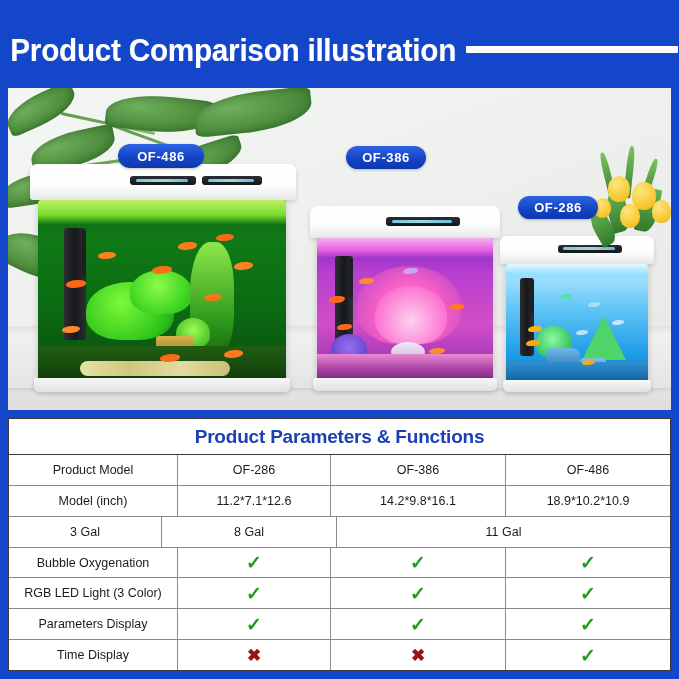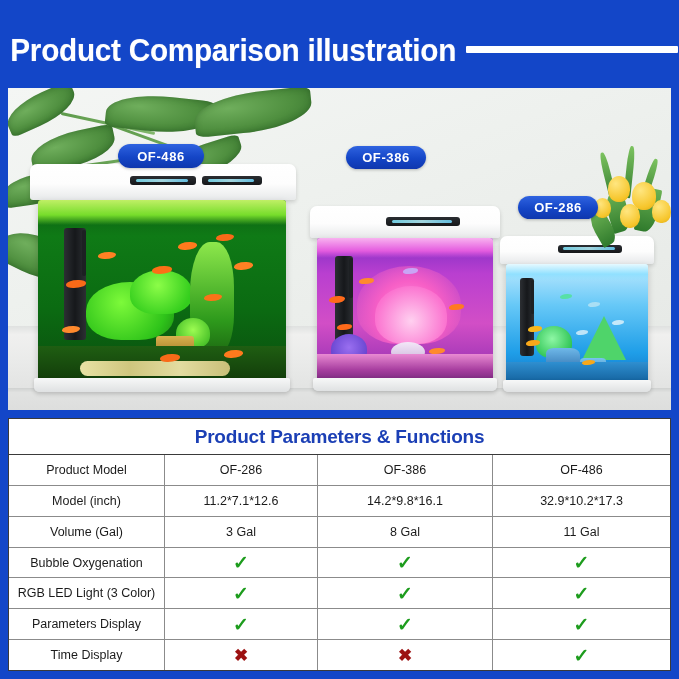--- a/index.html
+++ b/index.html
@@ -181,21 +181,21 @@
   .srow:last-child { border-bottom: none; }
   .scell {
     display:flex; align-items:center; justify-content:center;
     font-size:12.5px;
     color:#1b1b1b;
     border-right: 1px solid #8b8b8b;
     text-align:center;
     padding: 0 4px;
   }
   .scell:last-child { border-right:none; }
-  .c0 { width: 156px; }
+  .c0 { width: 169px; }
   .c1 { width: 153px; }
   .c2 { width: 175px; }
   .c3 { flex: 1 1 auto; }
   .mark-yes { color:#1d9c1d; font-size:19px; font-weight:bold; line-height:1; }
   .mark-no  { color:#9c1111; font-size:17px; font-weight:bold; line-height:1; }
 </style>
 </head>
 <body>
 
 <div class="page">
@@ -338,25 +338,24 @@
       <div class="scell c0">Product Model</div>
       <div class="scell c1">OF-286</div>
       <div class="scell c2">OF-386</div>
       <div class="scell c3">OF-486</div>
     </div>
 
     <div class="srow">
       <div class="scell c0">Model (inch)</div>
       <div class="scell c1">11.2*7.1*12.6</div>
       <div class="scell c2">14.2*9.8*16.1</div>
-      <div class="scell c3">32.9*10.2*17.3</div>
-    </div>
-
-    <div class="srow">
-      <div class="scell c0">Volume (Gal)</div>
+      <div class="scell c3">18.9*10.2*10.9</div>
+    </div>
+
+    <div class="srow">
       <div class="scell c1">3 Gal</div>
       <div class="scell c2">8 Gal</div>
       <div class="scell c3">11 Gal</div>
     </div>
 
     <div class="srow">
       <div class="scell c0">Bubble Oxygenation</div>
       <div class="scell c1">
           <span class="mark-yes">✓</span>
         </div>

